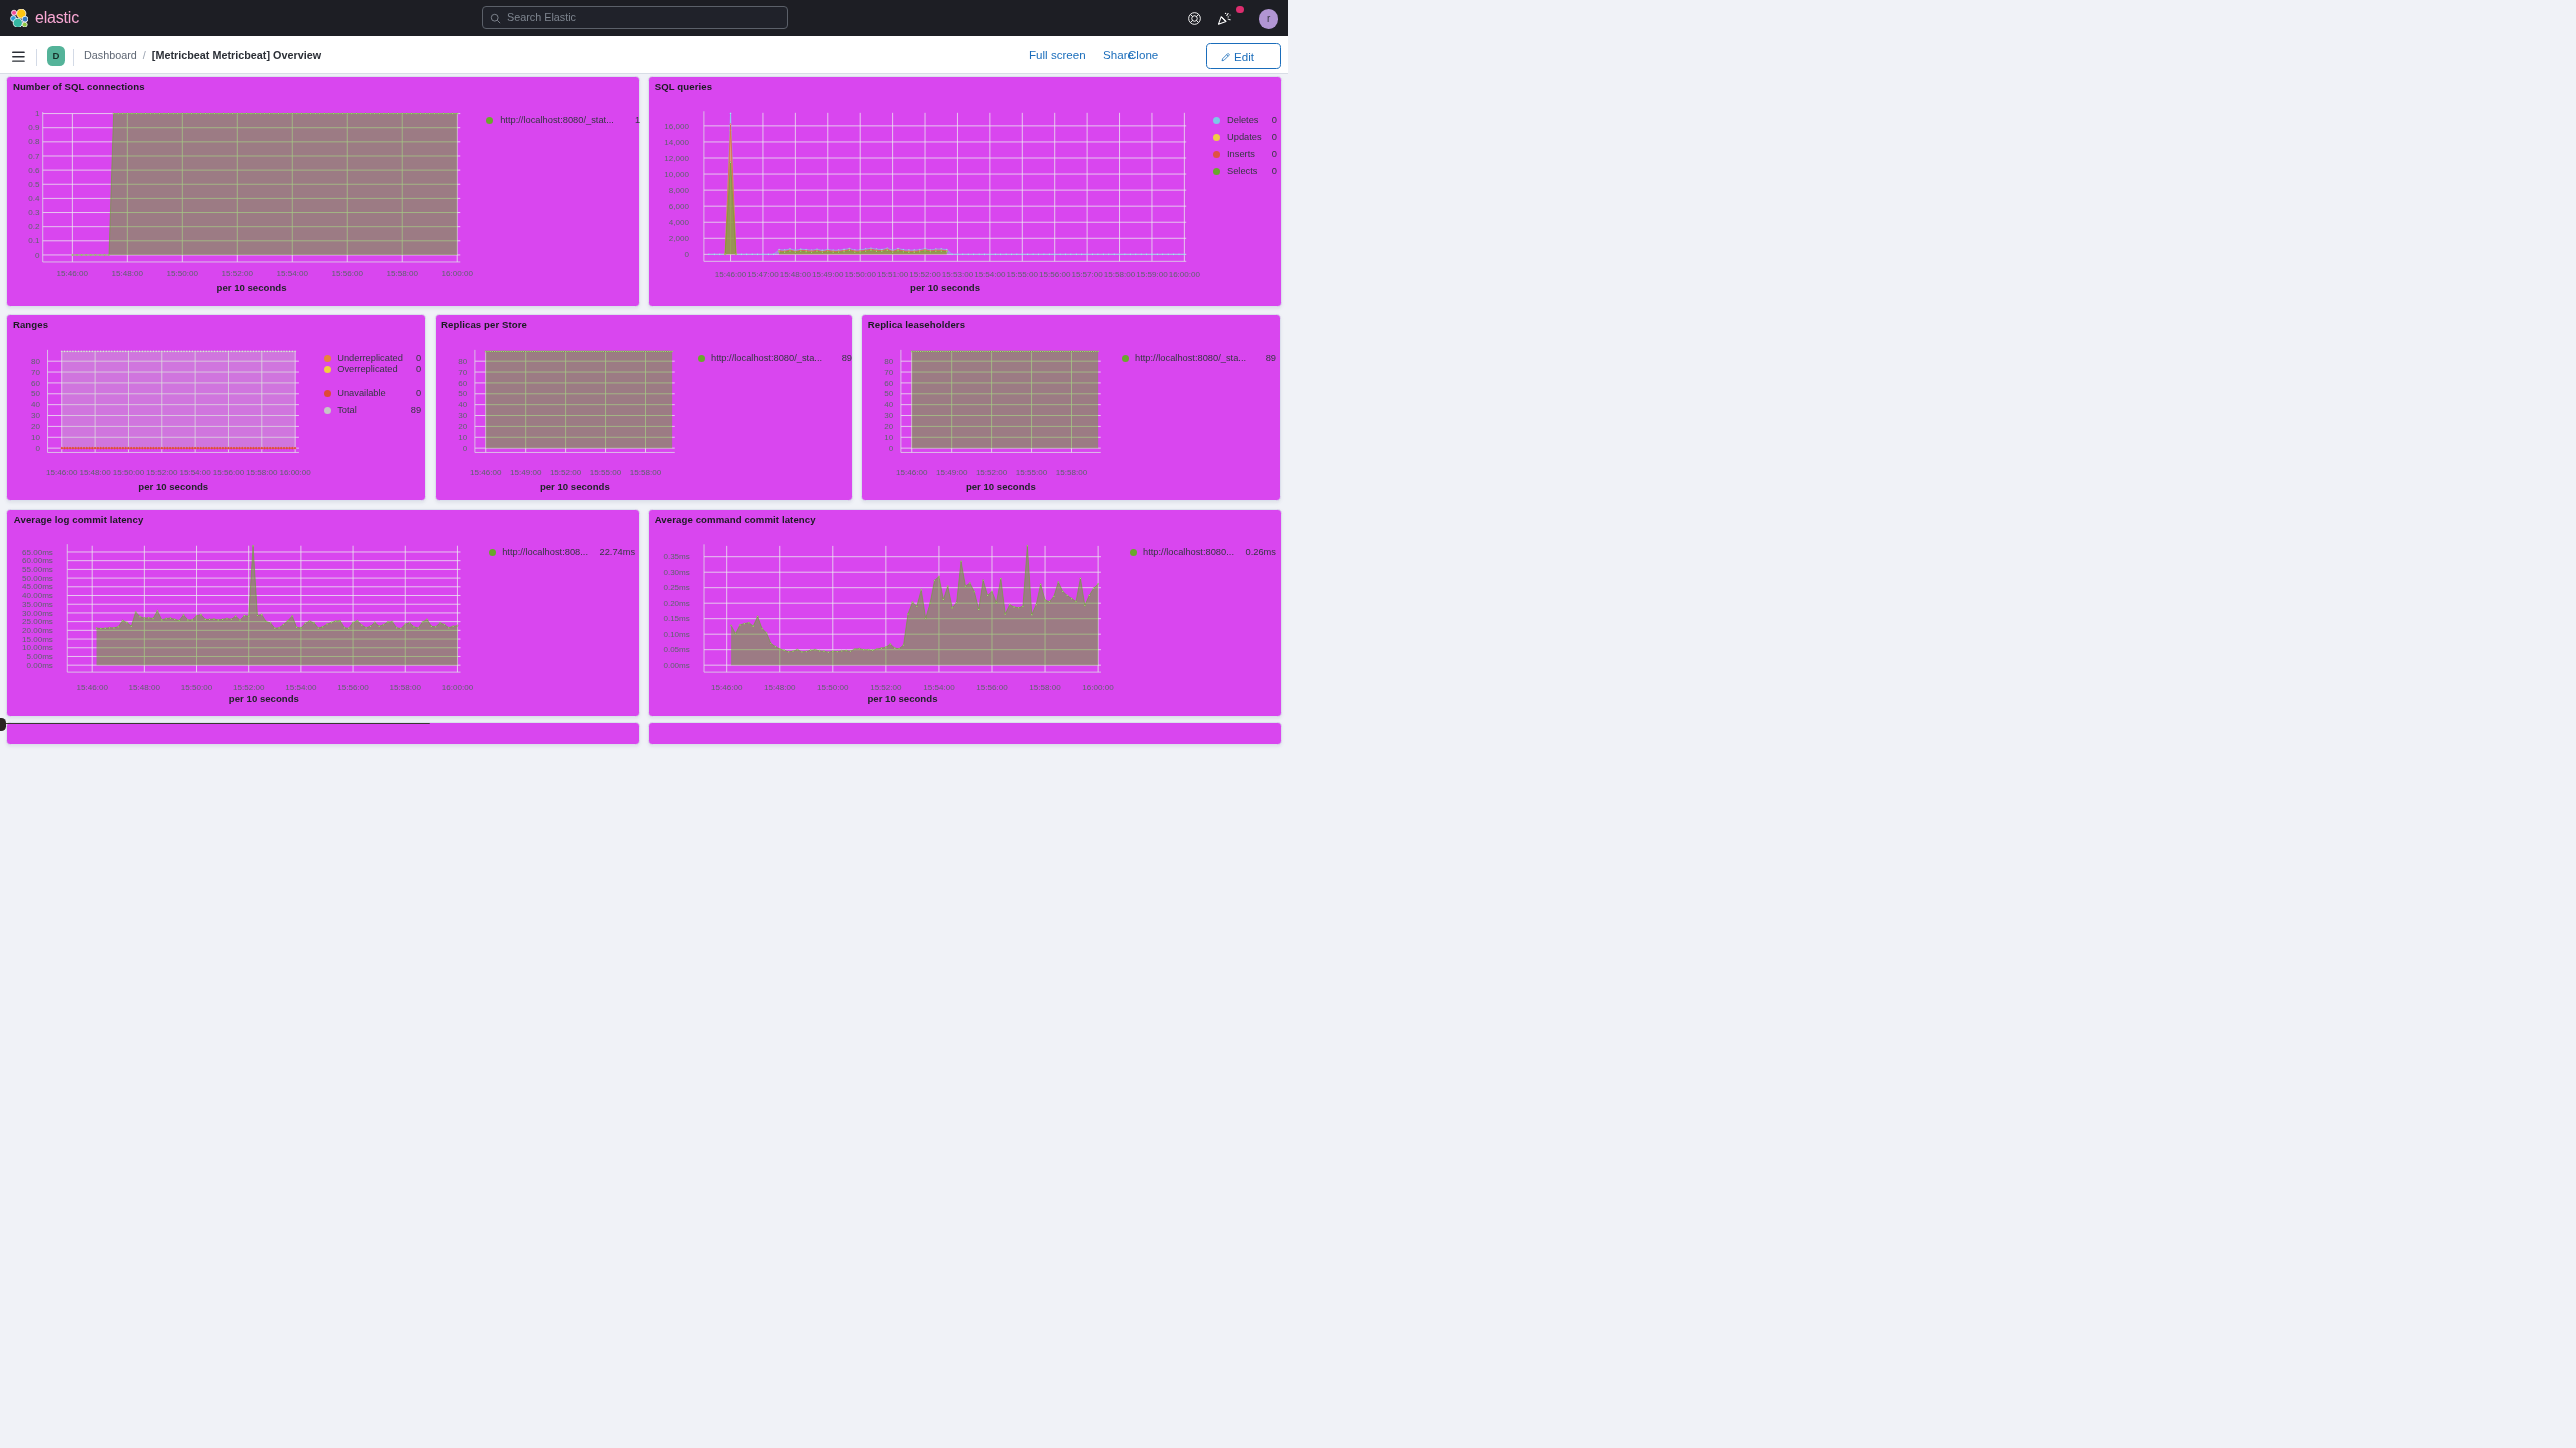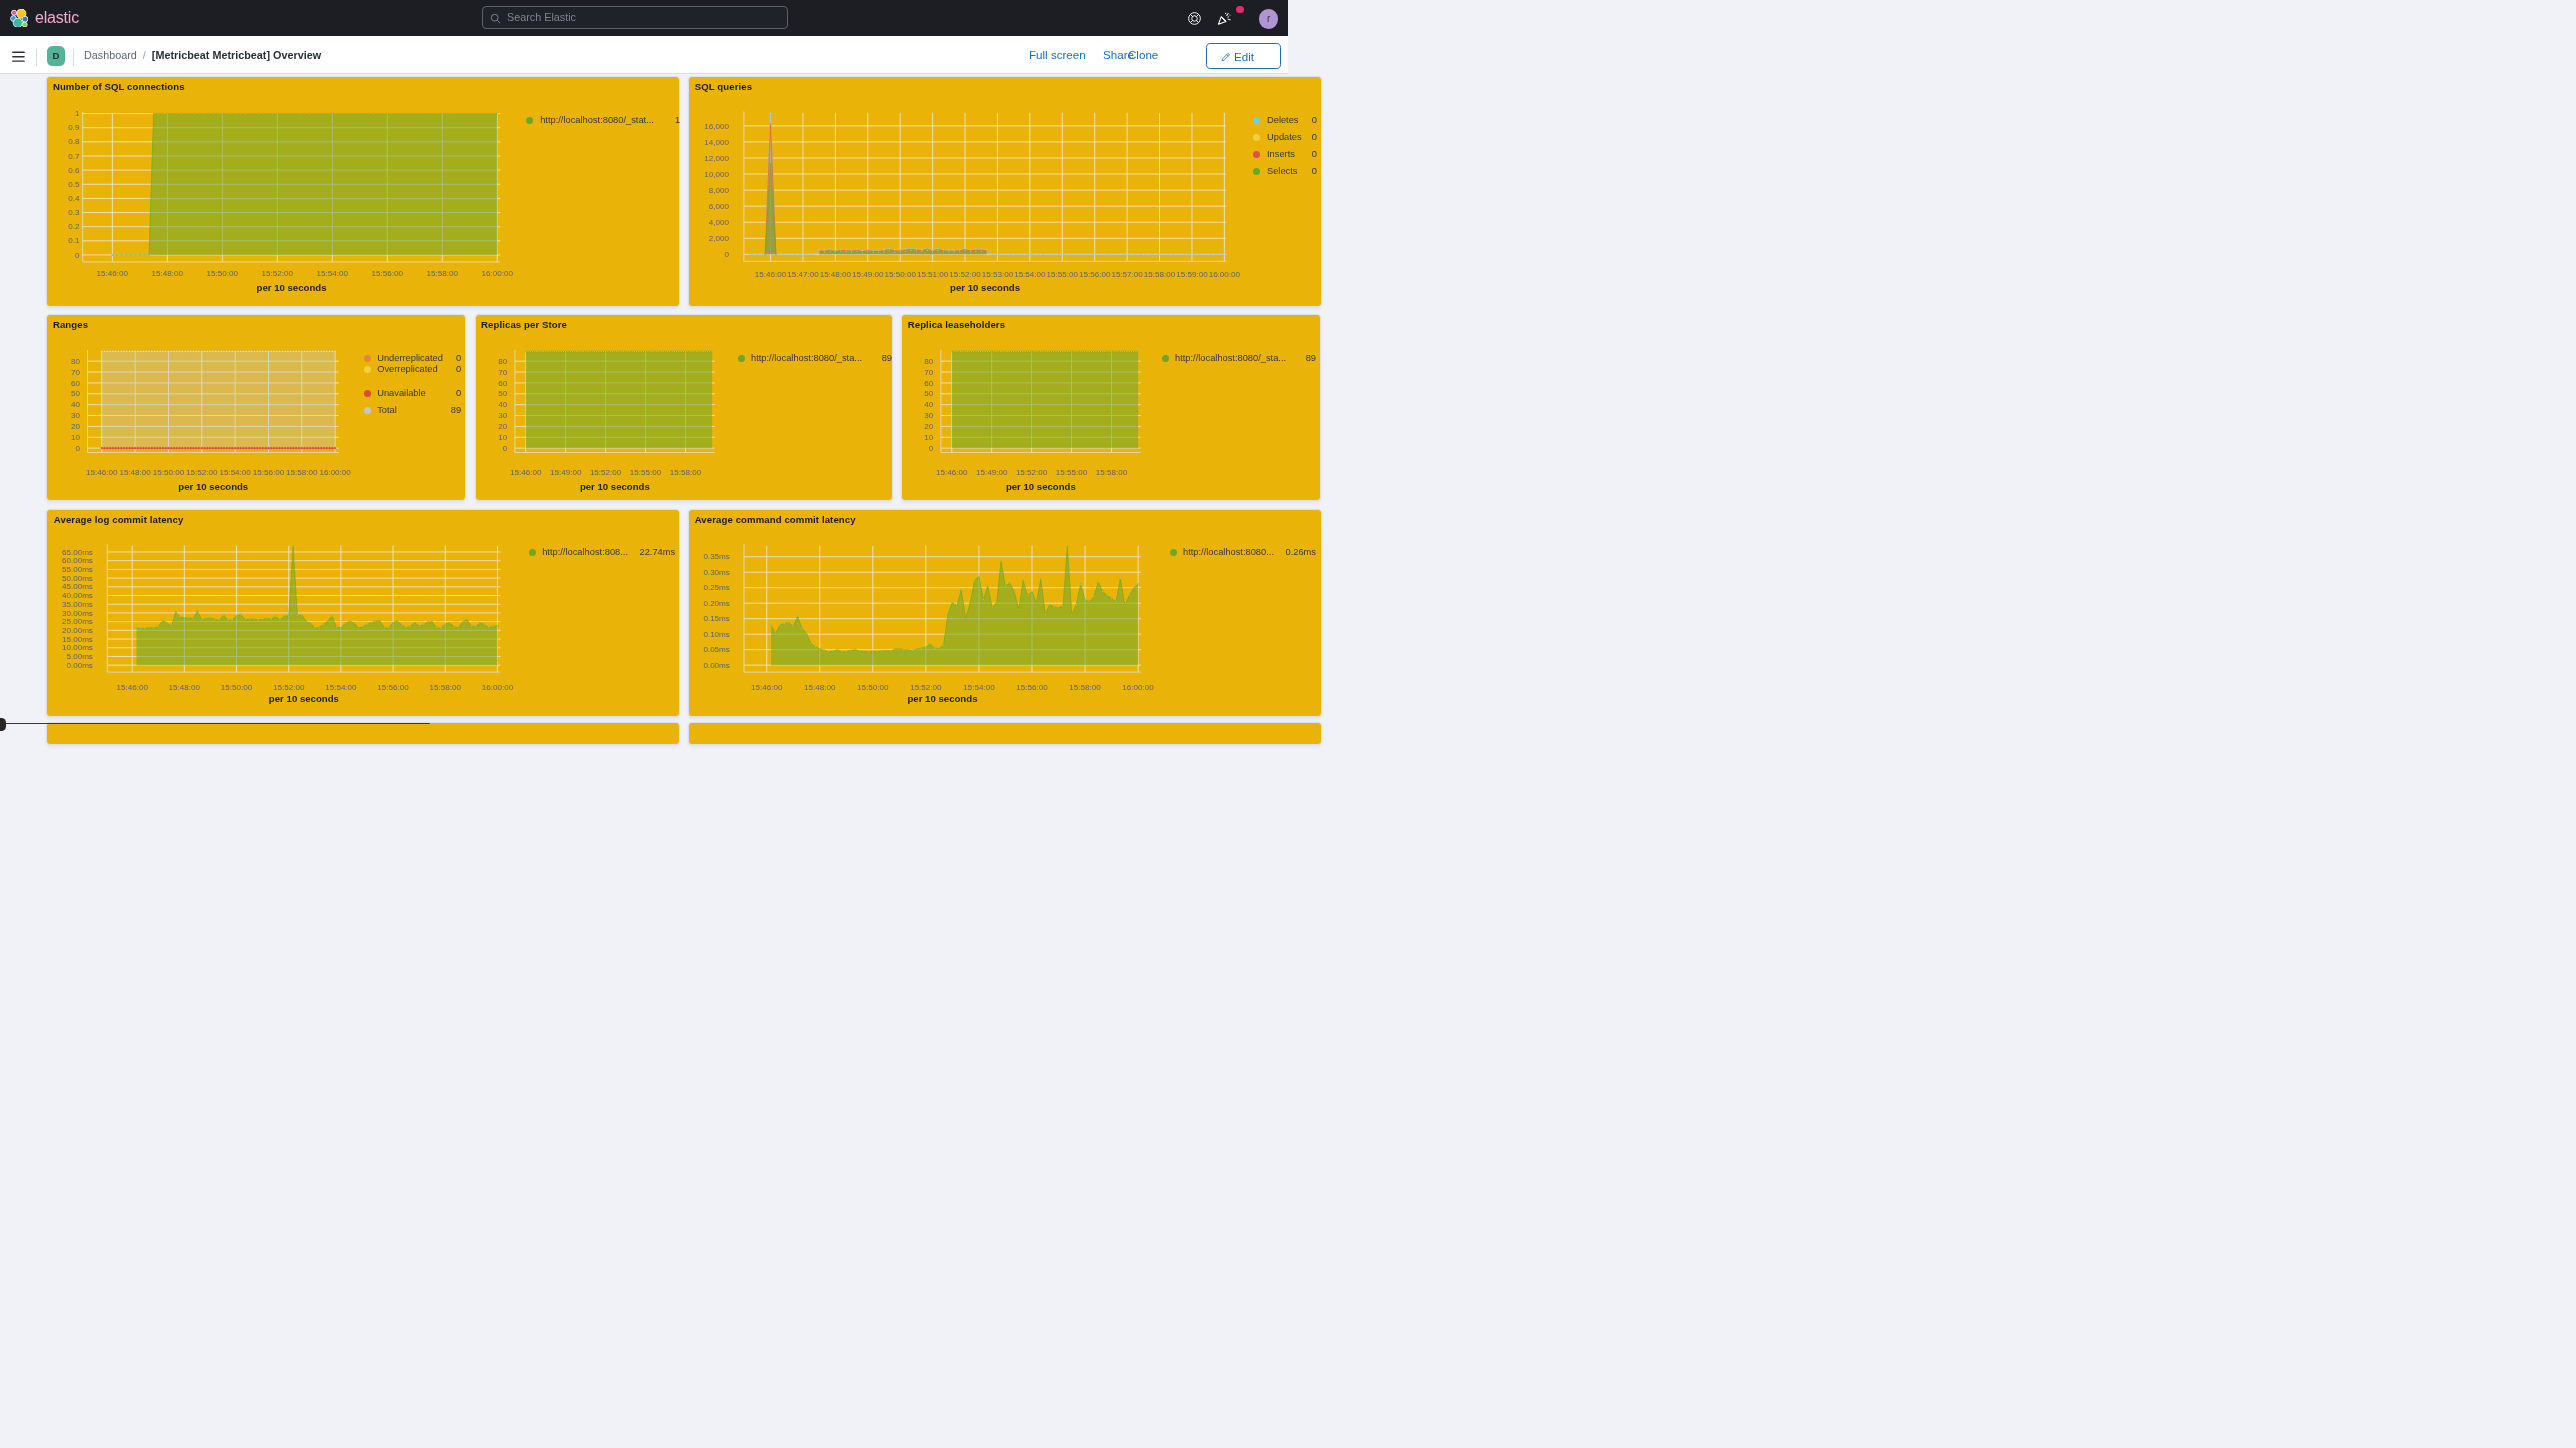--- a/index.html
+++ b/index.html
@@ -1,17 +1,17 @@
 <!DOCTYPE html>
 <html style="font-size:12.3px"><head><meta charset="utf-8"><style>
 * { margin:0; padding:0; box-sizing:border-box; }
 html,body { width:1288px; height:724px; font-family:"Liberation Sans",sans-serif; background:#f0f2f7; overflow:hidden; }
 #hdr1 { position:absolute; left:0; top:0; width:1288px; height:36px; background:#1d1e24; }
 #hdr2 { position:absolute; left:0; top:36px; width:1288px; height:38px; background:#fff; border-bottom:0.8px solid #d8dde6; }
-.panel { position:absolute; background:#eab308; border:0.8px solid #dbe0ec; border-radius:4.6px; box-shadow:0 1.5px 3.1px rgba(88,100,130,.10);margin-left:40px; }
+.panel { position:absolute; background:#d946ef; border:0.8px solid #dbe0ec; border-radius:4.6px; box-shadow:0 1.5px 3.1px rgba(88,100,130,.10); }
 .ptitle { position:absolute; top:3.5px; font-size:9.6px; font-weight:bold; color:#1a1c21; letter-spacing:0.1px; }
 .ch { position:absolute; left:0; top:0; }
 .leg { position:absolute; left:0; top:0; width:100%; height:100%; pointer-events:none; }
 .lgr { position:absolute; width:100%; height:12.3px; }
 .lgd { position:absolute; top:2.7px; width:7px; height:7px; border-radius:50%; }
 .lgt { position:absolute; top:0; font-size:9.3px; color:#343741; line-height:12.3px; }
 .lgv { position:absolute; top:0; font-size:9.3px; color:#343741; line-height:12.3px; text-align:right; }
 .hlink { position:absolute; top:0; height:74px; line-height:74px; font-size:11.6px; color:#1a6dbb; }
 </style></head><body>
 <div id="hdr1">

